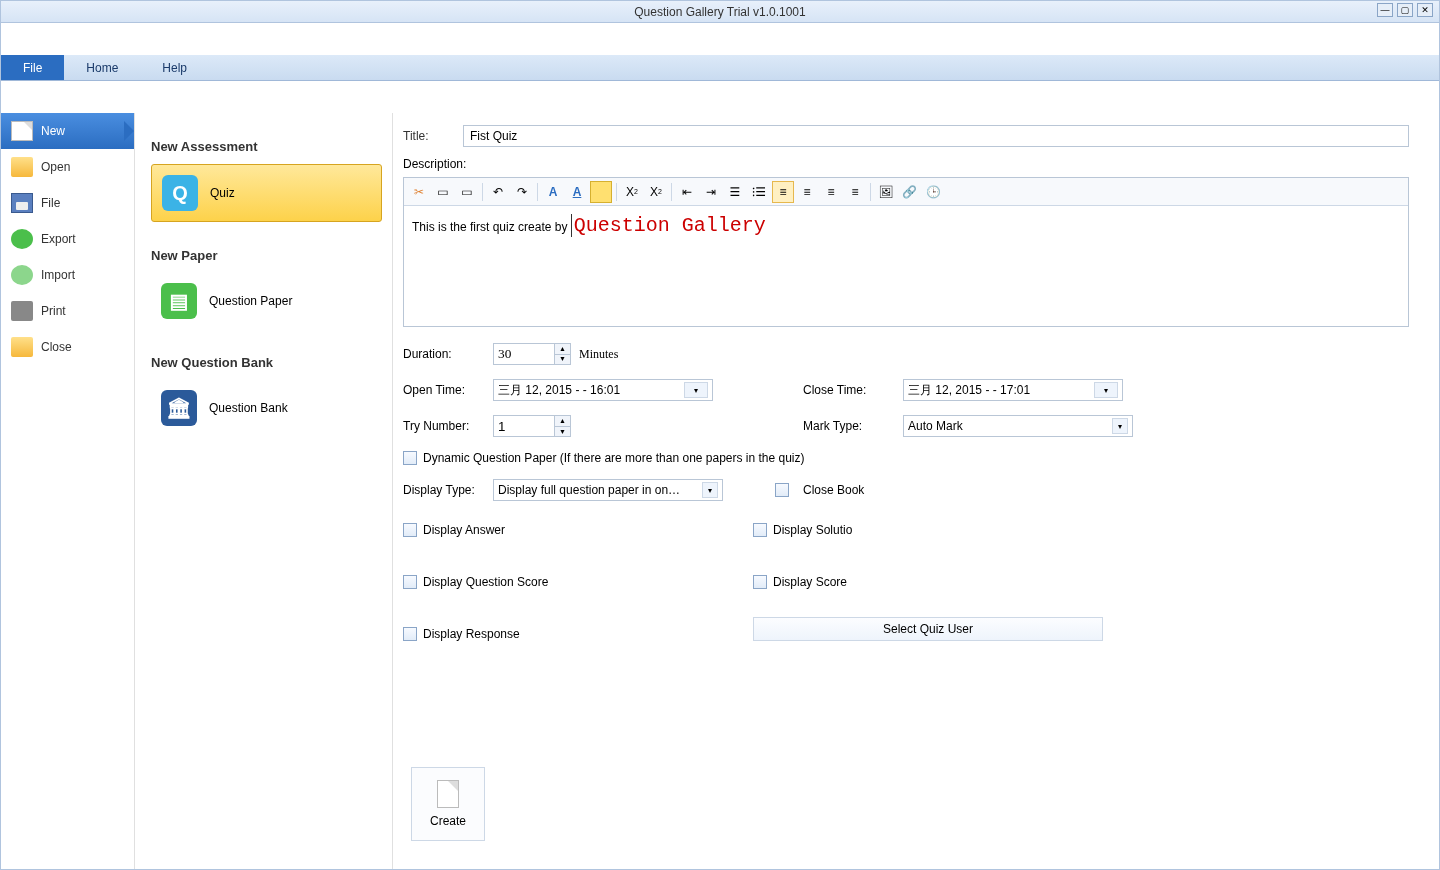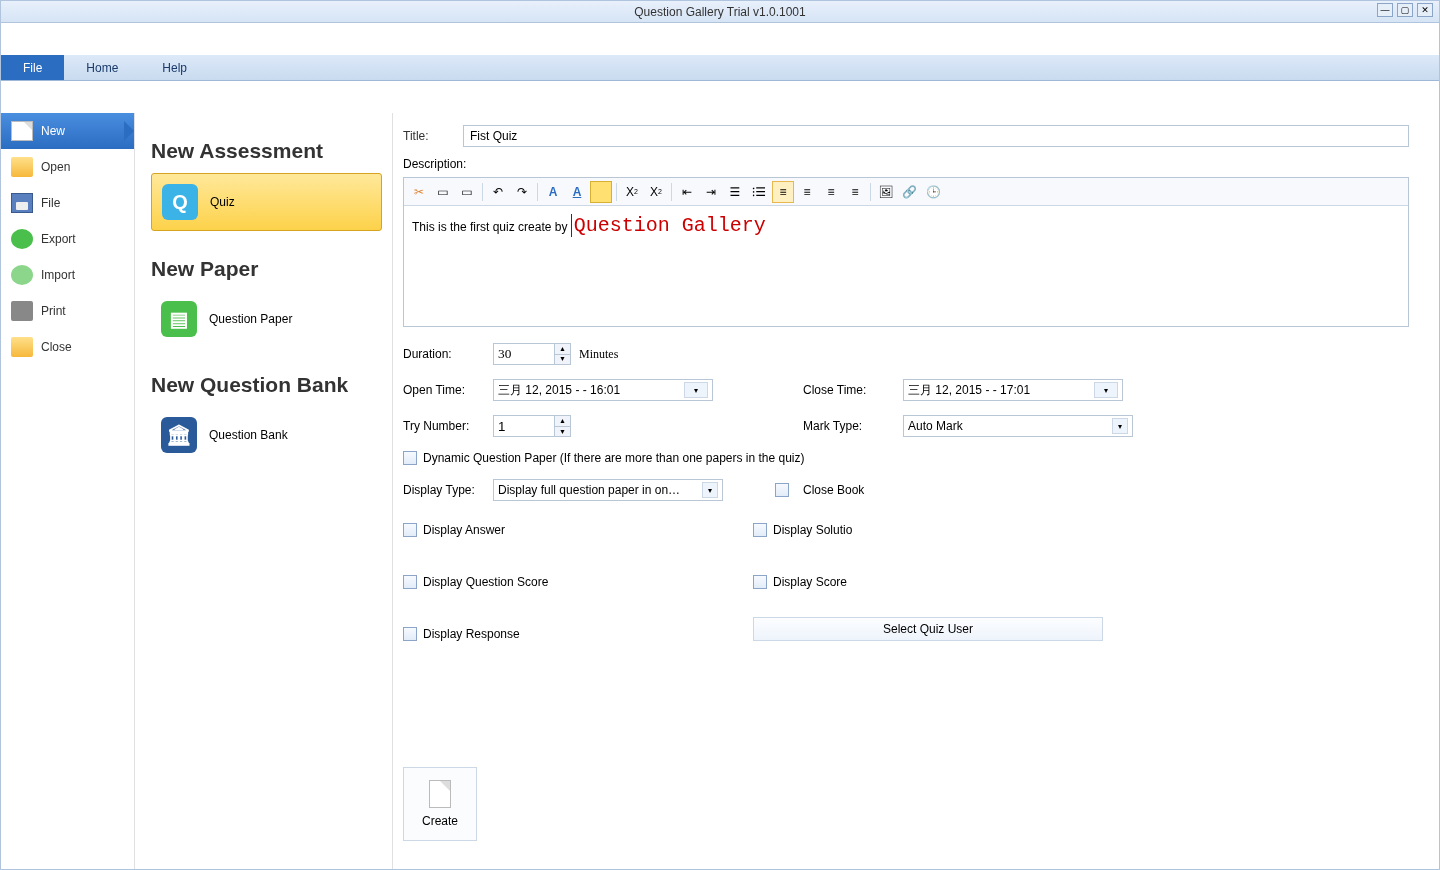--- a/index.html
+++ b/index.html
@@ -109,21 +109,21 @@
 .side-icon.export { background:#4bbf4b; border-radius:50%; }
 .side-icon.import { background:#8cd68c; border-radius:50%; }
 .side-icon.printer { background:#888; border-radius:2px;}
 .sidebar-mid {
   width: 258px;
   background: #fff;
   padding: 16px 10px 0 16px;
   border-right: 1px solid #e0e0e0;
 }
 .mid-header {
-  font-size: 21px;
+  font-size: 13px;
   font-weight: bold;
   color: #333;
   margin: 10px 0 10px 0;
 }
 .mid-item {
   display: flex;
   align-items: center;
   gap: 12px;
   padding: 10px;
   cursor: pointer;
@@ -202,21 +202,21 @@
 .date-input{width:220px;height:22px;border:1px solid #b9c6d6;display:flex;align-items:center;padding:0 4px;justify-content:space-between;}
 .date-input .dd{width:24px;height:16px;background:#eef4fc;border:1px solid #cdd8e6;display:flex;align-items:center;justify-content:center;font-size:8px;}
 .select-box{height:22px;border:1px solid #b9c6d6;display:flex;align-items:center;justify-content:space-between;padding:0 4px;cursor:pointer;background:#fff;}
 .select-box .dd{width:16px;height:16px;background:#eef4fc;border:1px solid #cdd8e6;display:flex;align-items:center;justify-content:center;font-size:8px;}
 .checkbox-row{display:flex;align-items:center;gap:6px;margin:10px 0;}
 .chk{width:14px;height:14px;border:1px solid #8aa5c7;background:linear-gradient(#f7faff,#e2ecf8);cursor:pointer;}
 .checks-grid{display:grid;grid-template-columns:350px 350px;row-gap:18px;margin-top:12px;}
 .btn-inline{min-width:160px;height:24px;border:1px solid #cdd8e6;background:linear-gradient(#fcfdff,#eef4fc);display:flex;align-items:center;justify-content:center;cursor:pointer;padding:0 28px;}
 .create-btn{
   position:absolute;
-  left:10px;bottom:28px;
+  left:18px;bottom:28px;
   width:74px;height:74px;
   border:1px solid #cdd8e6;
   background:#fbfcfe;
   display:flex;flex-direction:column;align-items:center;justify-content:center;gap:6px;
   cursor:pointer;
 }
 .create-btn .page-ico{width:22px;height:28px;border:1px solid #bbb;background:#fff;position:relative;}
 .create-btn .page-ico::after{content:"";position:absolute;right:0;top:0;border:5px solid transparent;border-top-color:#ddd;border-right-color:#ddd;}
 .tb-btn.align-left-active{border:1px solid #e6b84e;background:#fff0c2;}
 </style>

